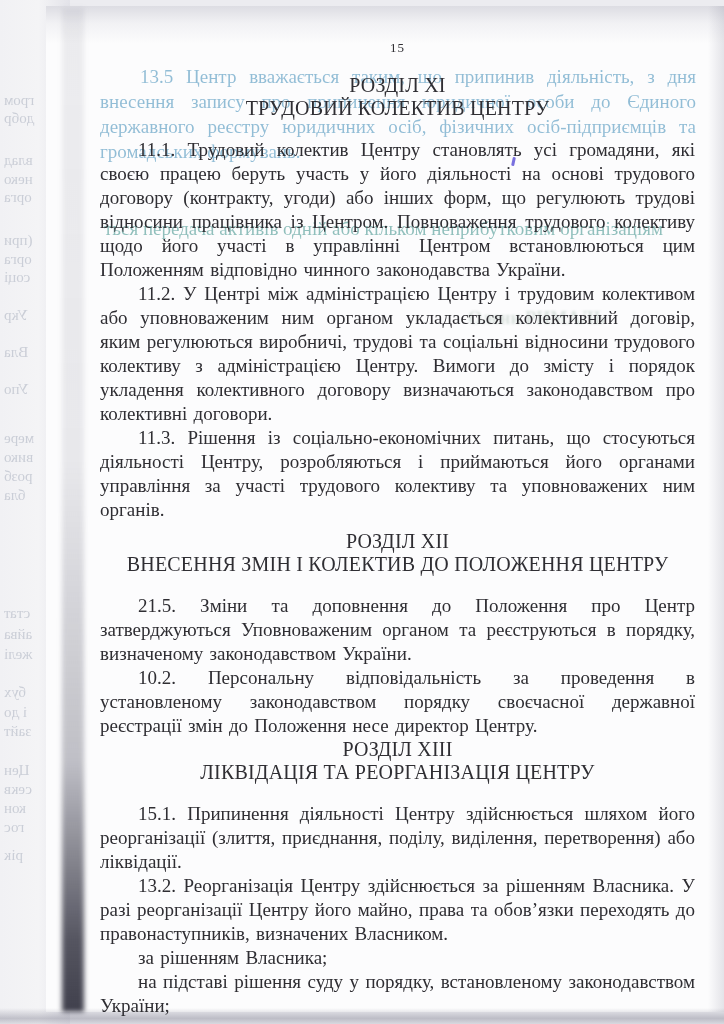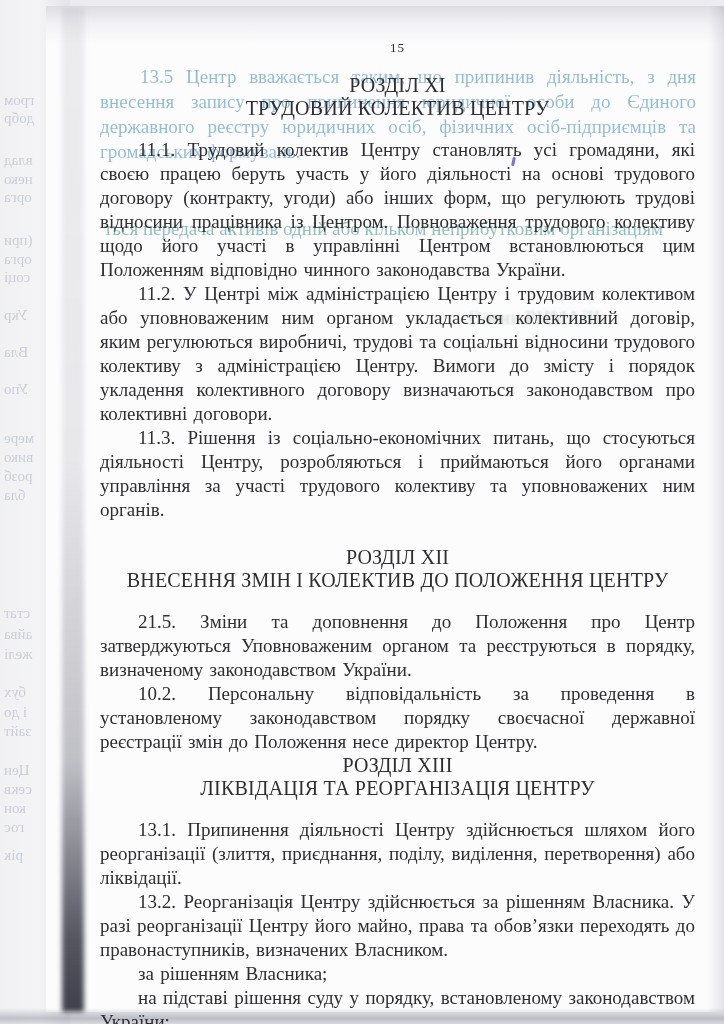--- a/index.html
+++ b/index.html
@@ -93,21 +93,21 @@
   .pagenum {
     text-align:center; font-size:13px; letter-spacing:1px;
     margin:0 0 14px 0;
   }
   .sect-head, .sect-title {
     text-align:center; font-weight:normal; font-size:20px;
     line-height:23px; margin:0;
     letter-spacing:0.2px;
   }
   .sect-title { margin-bottom:18px; }
-  .sect-gap { margin-top:24px; }
+  .sect-gap { margin-top:8px; }
   .para {
     margin:0; text-indent:38px; text-align:justify;
     word-spacing:1.5px;
   }
 </style>
 </head>
 <body>
 
 <div class="under-sheet"></div>
 
@@ -128,21 +128,21 @@
     <p class="para">11.2. У Центрі між адміністрацією Центру і трудовим колективом або уповноваженим ним органом укладається колективний договір, яким регулюються виробничі, трудові та соціальні відносини трудового колективу з адміністрацією Центру. Вимоги до змісту і порядок укладення колективного договору визначаються законодавством про колективні договори.</p>
     <p class="para">11.3. Рішення із соціально-економічних питань, що стосуються діяльності Центру, розробляються і приймаються його органами управління за участі трудового колективу та уповноважених ним органів.</p>
 
     <p class="sect-head sect-gap">РОЗДІЛ ХІІ</p>
     <p class="sect-title">ВНЕСЕННЯ ЗМІН І КОЛЕКТИВ ДО ПОЛОЖЕННЯ ЦЕНТРУ</p>
     <p class="para">21.5. Зміни та доповнення до Положення про Центр затверджуються Уповноваженим органом та реєструються в порядку, визначеному законодавством України.</p>
     <p class="para">10.2. Персональну відповідальність за проведення в установленому законодавством порядку своєчасної державної реєстрації змін до Положення несе директор Центру.</p>
 
     <p class="sect-head">РОЗДІЛ ХІІІ</p>
     <p class="sect-title">ЛІКВІДАЦІЯ ТА РЕОРГАНІЗАЦІЯ ЦЕНТРУ</p>
-    <p class="para">13.1. Припинення діяльності Центру здійснюється шляхом його реорганізації (злиття, приєднання, поділу, виділення, перетворення) або ліквідації.</p>
+    <p class="para">15.1. Припинення діяльності Центру здійснюється шляхом його реорганізації (злиття, приєднання, поділу, виділення, перетворення) або ліквідації.</p>
     <p class="para">13.2. Реорганізація Центру здійснюється за рішенням Власника. У разі реорганізації Центру його майно, права та обов’язки переходять до правонаступників, визначених Власником.</p>
     <p class="para">за рішенням Власника;</p>
     <p class="para">на підставі рішення суду у порядку, встановленому законодавством України;</p>
 
   </div>
 </div>
 
 <div id="margin-bleed">
     <span class="margin-frag" style="top: 92px;">гром</span>
     <span class="margin-frag" style="top: 110px;">добр</span>

